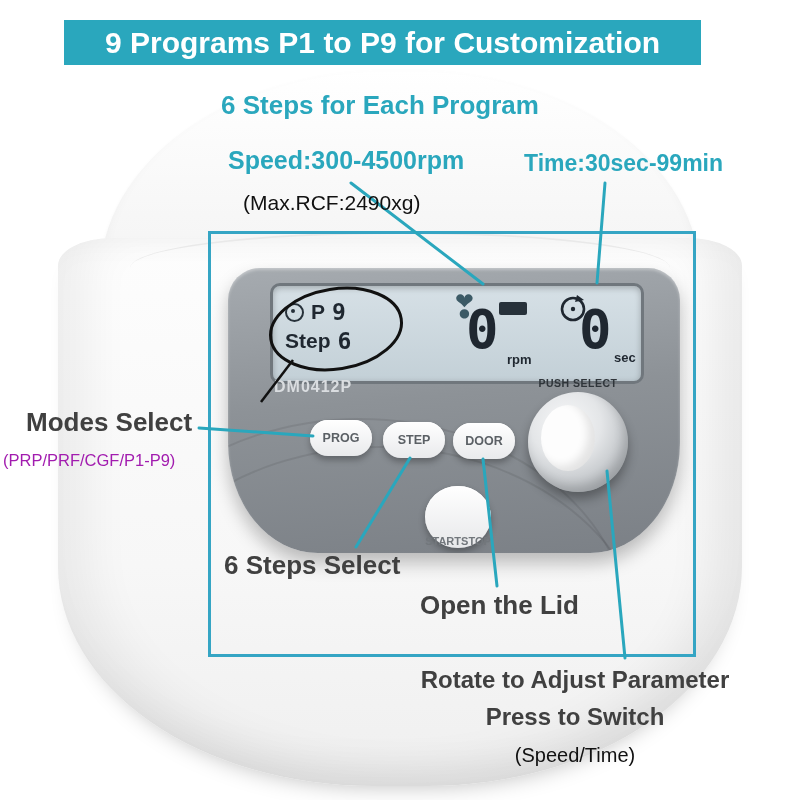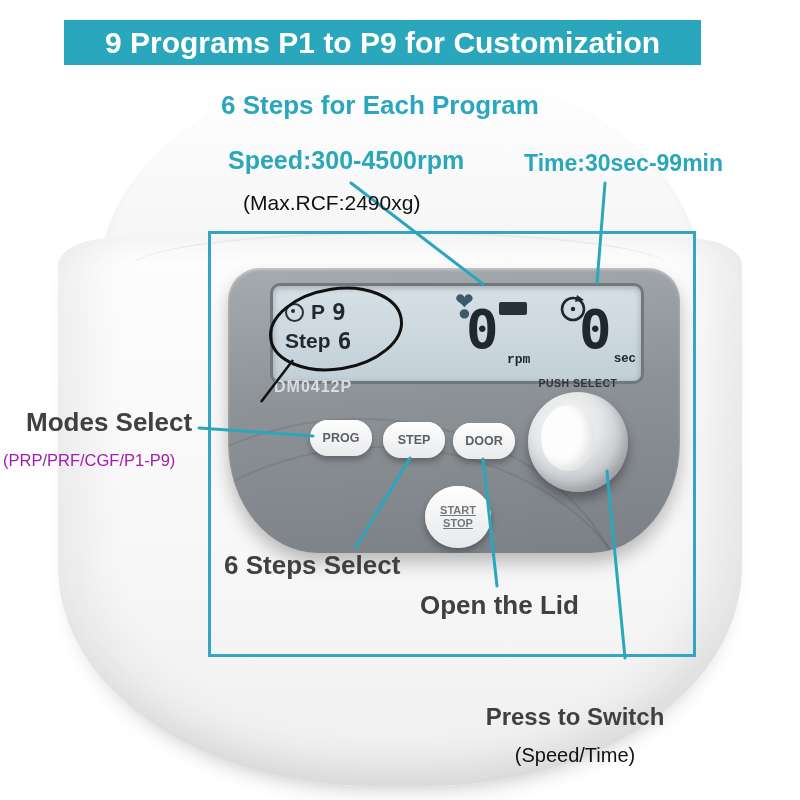--- a/index.html
+++ b/index.html
@@ -37,21 +37,21 @@
   .lcd-row{display:flex;align-items:center;gap:7px;font-weight:bold;font-size:21px;}
   .mode-ic{display:inline-block;width:15px;height:15px;border:2.5px solid #27313a;border-radius:50%;position:relative;}
   .mode-ic::after{content:"";position:absolute;left:4px;top:4px;width:4px;height:4px;background:#27313a;border-radius:50%;}
   .seg{font-family:"DejaVu Sans Mono",monospace;font-weight:bold;font-size:23px;}
   .fan{position:absolute;left:178px;top:2px;font-size:32px;color:#3c5a66;}
   .sbar{position:absolute;left:226px;top:16px;width:28px;height:13px;background:#27313a;border-radius:2px;}
   .bigdigit{position:absolute;font-family:"DejaVu Sans Mono",monospace;font-weight:bold;font-size:54px;line-height:1;color:#1f2730;}
   .d-rpm{left:193px;top:17px;}
   .d-sec{left:306px;top:17px;}
   .unit{position:absolute;font-size:13px;font-weight:bold;color:#1f2730;}
-  .u-rpm{left:234px;top:66px;font-family:Liberation Mono, monospace;}
+  .u-rpm{left:234px;top:66px;}
   .u-sec{left:341px;top:64px;}
   .timer{position:absolute;left:284px;top:6px;}
 
   .model{position:absolute;left:46px;top:110px;font-size:16px;font-weight:bold;
          color:#dadde0;letter-spacing:1px;}
   .pushsel{position:absolute;left:298px;top:109px;width:104px;text-align:center;
            font-size:10.5px;font-weight:bold;color:#2f353a;letter-spacing:0.5px;}
 
   .pbtn{position:absolute;width:62px;height:36px;border-radius:18px;
         background:linear-gradient(180deg,#ffffff 0%,#e9eaec 100%);
@@ -63,22 +63,22 @@
   .b-door{left:225px;top:155px;}
 
   .knob{position:absolute;left:300px;top:124px;width:100px;height:100px;border-radius:50%;
         background:radial-gradient(circle at 38% 32%,#f7f8f9 0%,#e4e6e8 38%,#bcc0c4 72%,#9aa0a5 100%);
         box-shadow:0 7px 11px rgba(0,0,0,0.32), inset -5px -7px 10px rgba(0,0,0,0.14);}
   .knob-in{position:absolute;left:13px;top:13px;width:54px;height:66px;border-radius:50%;
         background:#fdfdfd;box-shadow:inset -7px -5px 9px rgba(0,0,0,0.10);}
   .startstop{position:absolute;left:197px;top:218px;width:66px;height:62px;border-radius:50%;
         background:linear-gradient(180deg,#ffffff 0%,#e7e8ea 100%);
         box-shadow:0 4px 7px rgba(0,0,0,0.3), inset 0 1px 1px #fff;
-        display:flex;flex-direction:column;align-items:center;justify-content:center;
-        font-size:11px;font-weight:bold;color:#72777c;line-height:1.2;text-decoration:underline;}
+        display:flex;flex-direction:row;align-items:flex-end;justify-content:center;
+        font-size:11px;font-weight:bold;color:#72777c;line-height:1.2;}
 
   
   .frame{left:208px;top:231px;width:482px;height:420px;border:3px solid #35a5c4;}
   svg.lines{position:absolute;left:0;top:0;z-index:6;pointer-events:none;}
 
   .teal{color:#2aa7bd;}
   .banner{left:64px;top:20px;width:637px;height:45px;background:#2aa7bd;color:#fff;
           font-size:30px;font-weight:bold;display:flex;align-items:center;justify-content:center;z-index:7;}
   .h-steps{left:150px;top:90px;width:460px;text-align:center;font-size:26px;font-weight:bold;z-index:7;}
   .h-speed{left:228px;top:146px;font-size:25px;font-weight:bold;z-index:7;}
@@ -179,16 +179,17 @@
   </div>
   <div class="abs h-steps teal">6 Steps for Each Program</div>
   <div class="abs h-speed teal">Speed:300-4500rpm</div>
   <div class="abs h-time teal">Time:30sec-99min</div>
   <div class="abs h-rcf">(Max.RCF:2490xg)</div>
 
   <div class="abs callout c-modes">Modes Select</div>
   <div class="abs c-modes-sub">(PRP/PRF/CGF/P1-P9)</div>
   <div class="abs callout c-steps">6 Steps Select</div>
   <div class="abs callout c-lid">Open the Lid</div>
+  <div class="abs callout c-rotate">Rotate to Adjust Parameter</div>
   <div class="abs c-spt">(Speed/Time)</div>
   <div class="abs callout c-press">Press to Switch</div>
 
 </div>
 
 </body></html>

